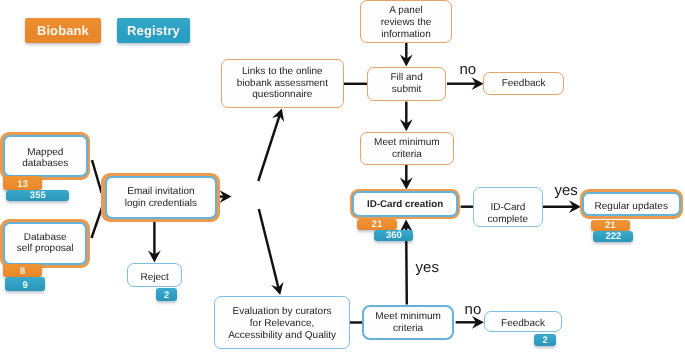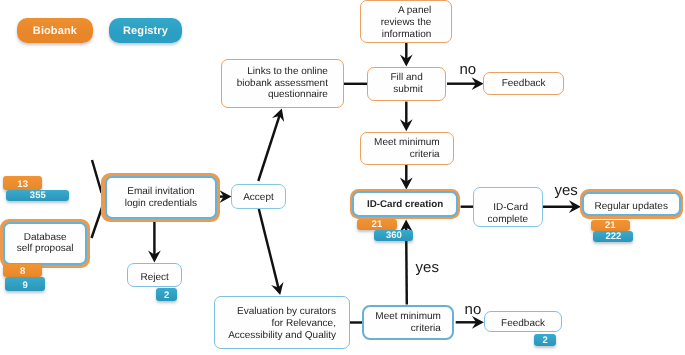--- a/index.html
+++ b/index.html
@@ -3,26 +3,26 @@
 <meta charset="utf-8">
 <style>
   html,body{margin:0;padding:0;background:#ffffff;}
   body{width:685px;height:355px;font-family:"Liberation Sans",sans-serif;overflow:hidden;
     -webkit-font-smoothing:antialiased;text-rendering:geometricPrecision;}
   #canvas{position:relative;width:685px;height:355px;background:#ffffff;}
 
   svg.edges{position:absolute;left:0;top:0;width:685px;height:355px;}
 
   .legend-chip{position:absolute;box-sizing:border-box;display:flex;align-items:center;
-    justify-content:center;color:#fdf6ee;font-weight:bold;font-size:11px;border-radius:10px;
-    box-shadow:0 2px 3px rgba(40,60,90,.28);letter-spacing:.1px;}
+    justify-content:center;color:#fdf6ee;font-weight:bold;font-size:13px;border-radius:2px;
+    box-shadow:0 2px 3px rgba(40,60,90,.28);letter-spacing:.1px;margin-left:8px;}
 
   
   .node{position:absolute;box-sizing:border-box;display:flex;align-items:center;
-    justify-content:center;text-align:right;background:#fefefe;border-radius:7px;
+    justify-content:center;text-align:center;background:#fefefe;border-radius:7px;
     font-size:10px;color:#242424;line-height:11.8px;}
 
   .node.orange{border:1.4px solid #e9a263;}
   .node.blue{border:1.4px solid #87c5e6;}
   .node.blue-thick{border:2.6px solid #66b0da;border-radius:8px;}
 
   
   .frame{position:absolute;box-sizing:border-box;background:#eb9a4f;border-radius:9px;}
   .frame > .inner{position:absolute;box-sizing:border-box;left:2.2px;top:2.2px;right:2.2px;
     bottom:2.2px;background:#fefefe;border:2.1px solid #64b3da;border-radius:7px;
@@ -99,28 +99,30 @@
       <g>
         <line x1="348.9" y1="322.5" x2="362.4" y2="322.5" stroke="#111111" stroke-width="2.45" stroke-linecap="butt"></line>
       </g>
       <g>
         <polygon points="483.90,322.30 471.90,328.70 476.10,322.30 471.90,315.90" fill="#111111"></polygon>
         <line x1="455.7" y1="322.3" x2="476.7" y2="322.3" stroke="#111111" stroke-width="2.45" stroke-linecap="butt"></line>
       </g>
     </svg>
 <div class="legend-chip" style="left: 16.8px; top: 17.8px; width: 76.2px; height: 25.6px; background: linear-gradient(rgb(237, 143, 47) 0%, rgb(232, 135, 42) 62%, rgb(232, 135, 42) 100%);">Biobank</div>
     <div class="legend-chip" style="left: 109px; top: 17.8px; width: 73px; height: 25.6px; background: linear-gradient(rgb(52, 168, 201) 0%, rgb(43, 159, 195) 62%, rgb(43, 159, 195) 100%);">Registry</div>
+    <div class="frame" style="left: 0.4px; top: 132.2px; width: 89.8px; height: 47.9px;">
+      <div class="inner" style="padding-top: 4.6px; inset: 2.6px;">Mapped<br>databases</div>
+    </div>
     <div class="frame" style="left: 0.4px; top: 219.1px; width: 89.5px; height: 48.6px;">
       <div class="inner" style="inset: 2.6px;">Database<br>self proposal</div>
     </div>
     <div class="frame" style="left: 101.4px; top: 172.8px; width: 119px; height: 48.9px;">
       <div class="inner" style="padding-top: 0.6px; inset: 3.2px;">Email invitation<br>login credentials</div>
     </div>
     <div class="node blue" style="left: 127.4px; top: 263.4px; width: 54.5px; height: 23.9px; padding-top: 6px; border-width: 1.5px; border-color: rgb(126, 192, 228);">Reject</div>
-    <div class="node blue" style="left: 231.2px; top: 184.3px; width: 54.6px; height: 24.4px; padding-top: 2.4px;">Accept</div>
     <div class="node orange" style="left: 220.5px; top: 58.9px; width: 123.7px; height: 49.2px;">Links to the online<br>biobank assessment<br>questionnaire</div>
     <div class="node orange" style="left: 359.6px; top: 0.2px; width: 92.8px; height: 42.5px; padding-top: 2.6px;">A panel<br>reviews the<br>information</div>
     <div class="node orange" style="left: 366.8px; top: 67.1px; width: 79.6px; height: 33.6px; padding-top: 0.6px;">Fill and<br>submit</div>
     <div class="node orange" style="left: 483.2px; top: 71.5px; width: 80.8px; height: 23.1px; padding-top: 1px;">Feedback</div>
     <div class="node orange" style="left: 359.9px; top: 131.5px; width: 94px; height: 33.9px; padding-top: 0.6px;">Meet minimum<br>criteria</div>
     <div class="frame" style="left: 349.7px; top: 189.3px; width: 110.8px; height: 29.5px; border-radius: 8.5px;">
       <div class="inner" style="font-weight: bold; padding-top: 1.8px; inset: 2.1px; border-radius: 7px; font-size: 9.8px;">ID-Card creation</div>
     </div>
     <div class="node blue" style="left: 473.2px; top: 186.6px; width: 69.4px; height: 40.1px; padding-top: 15px;">ID-Card<br>complete</div>
     <div class="frame" style="left: 579.5px; top: 189.4px; width: 103.5px; height: 29.4px;">

